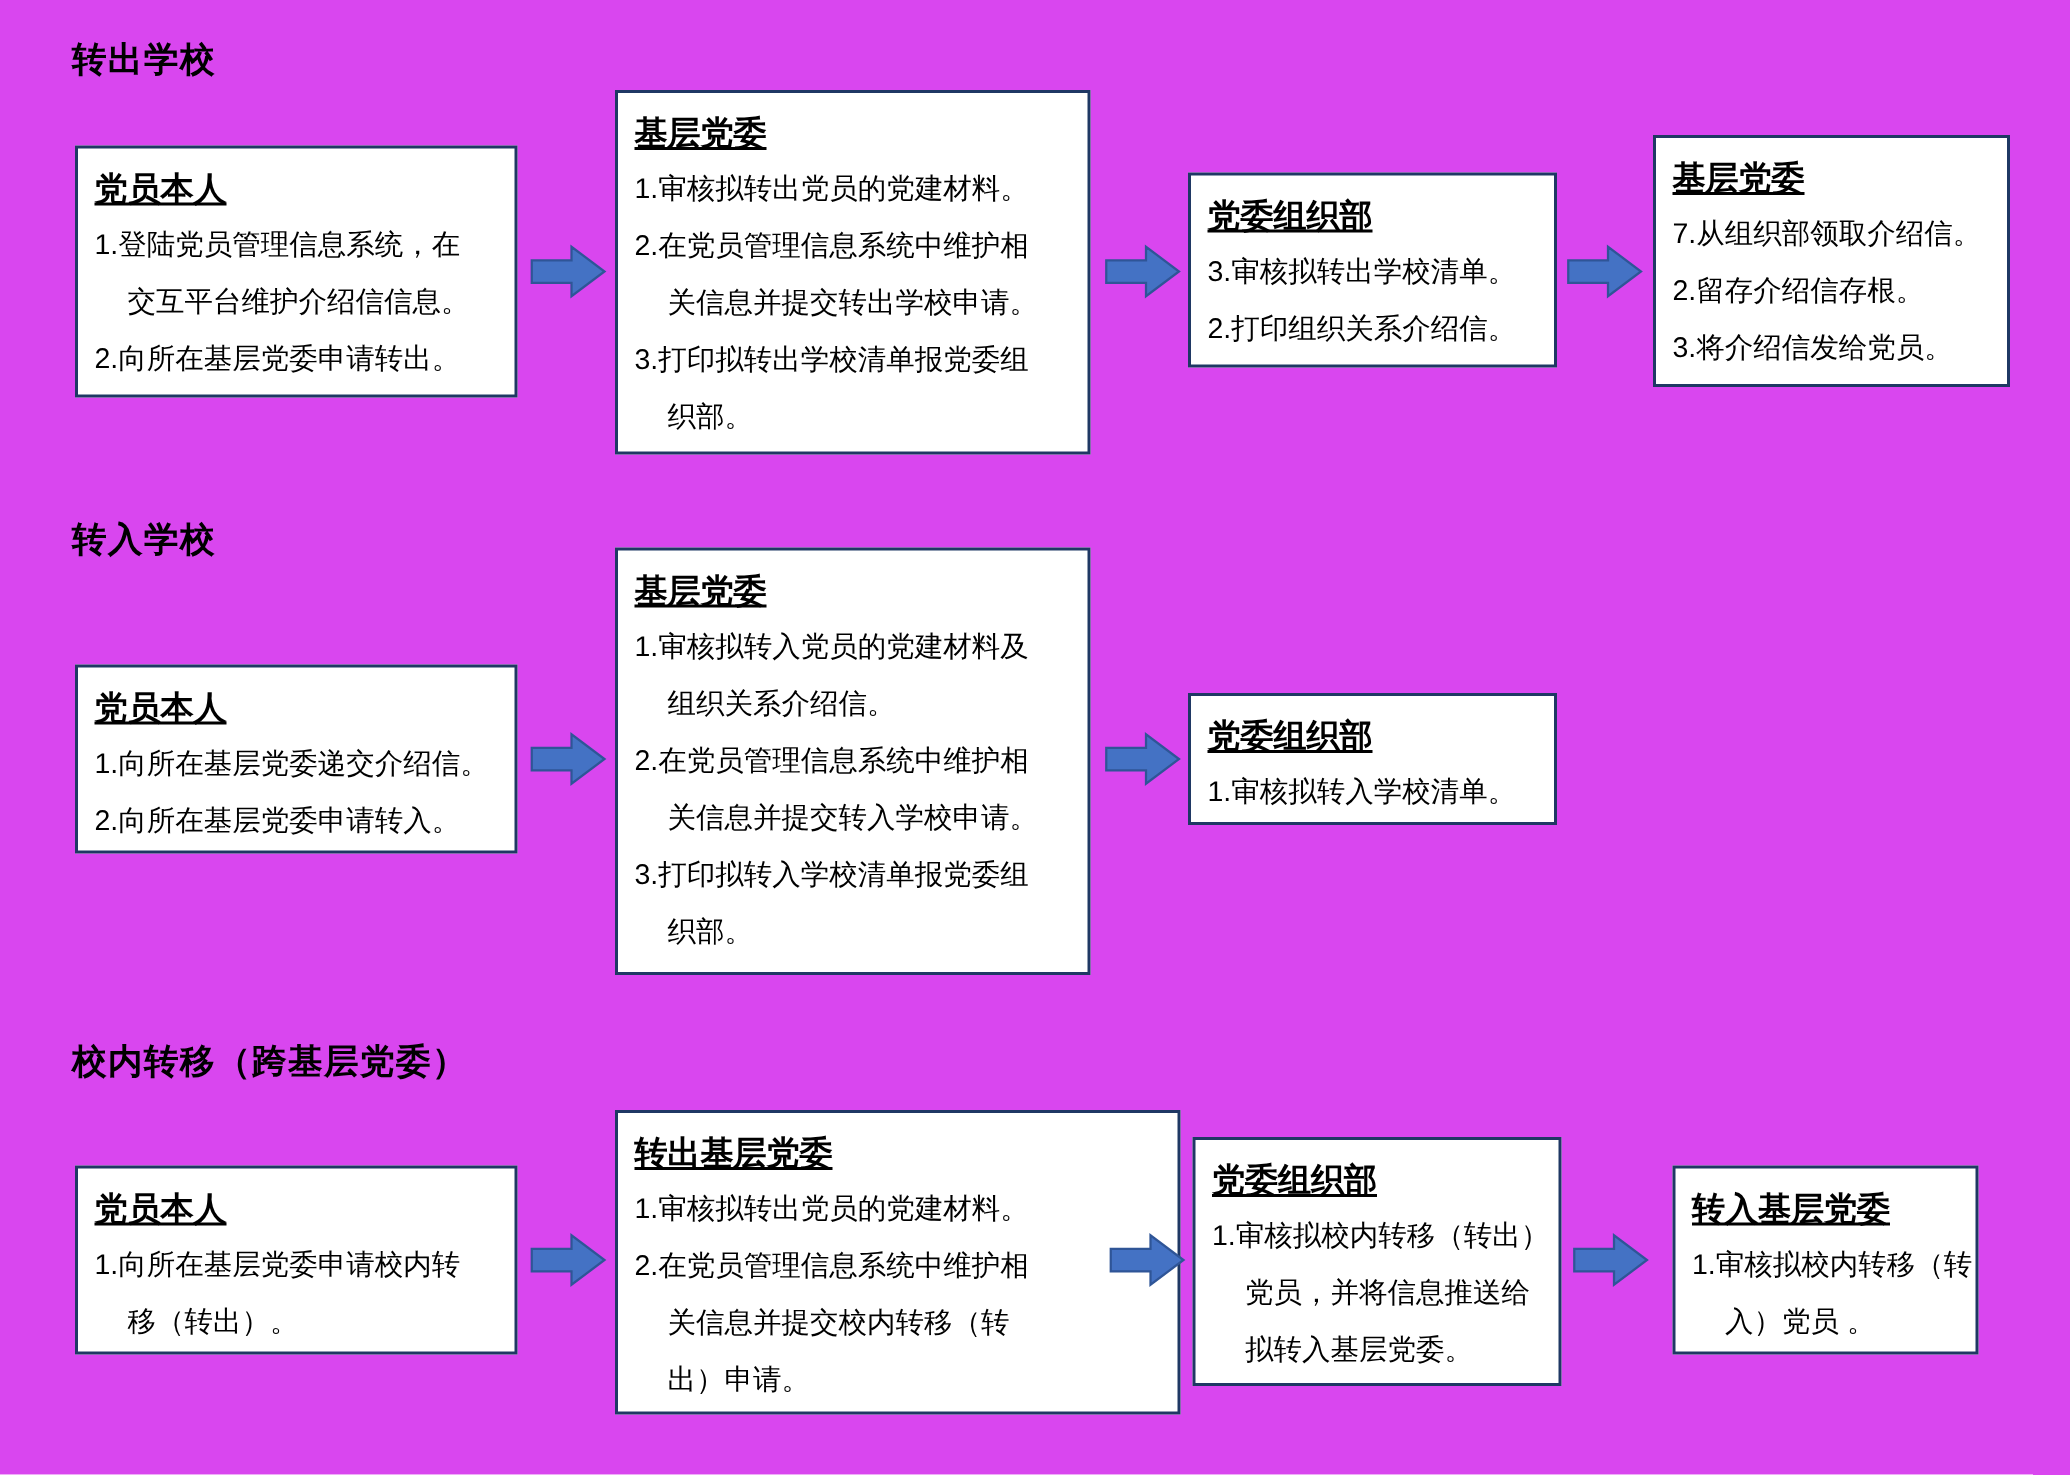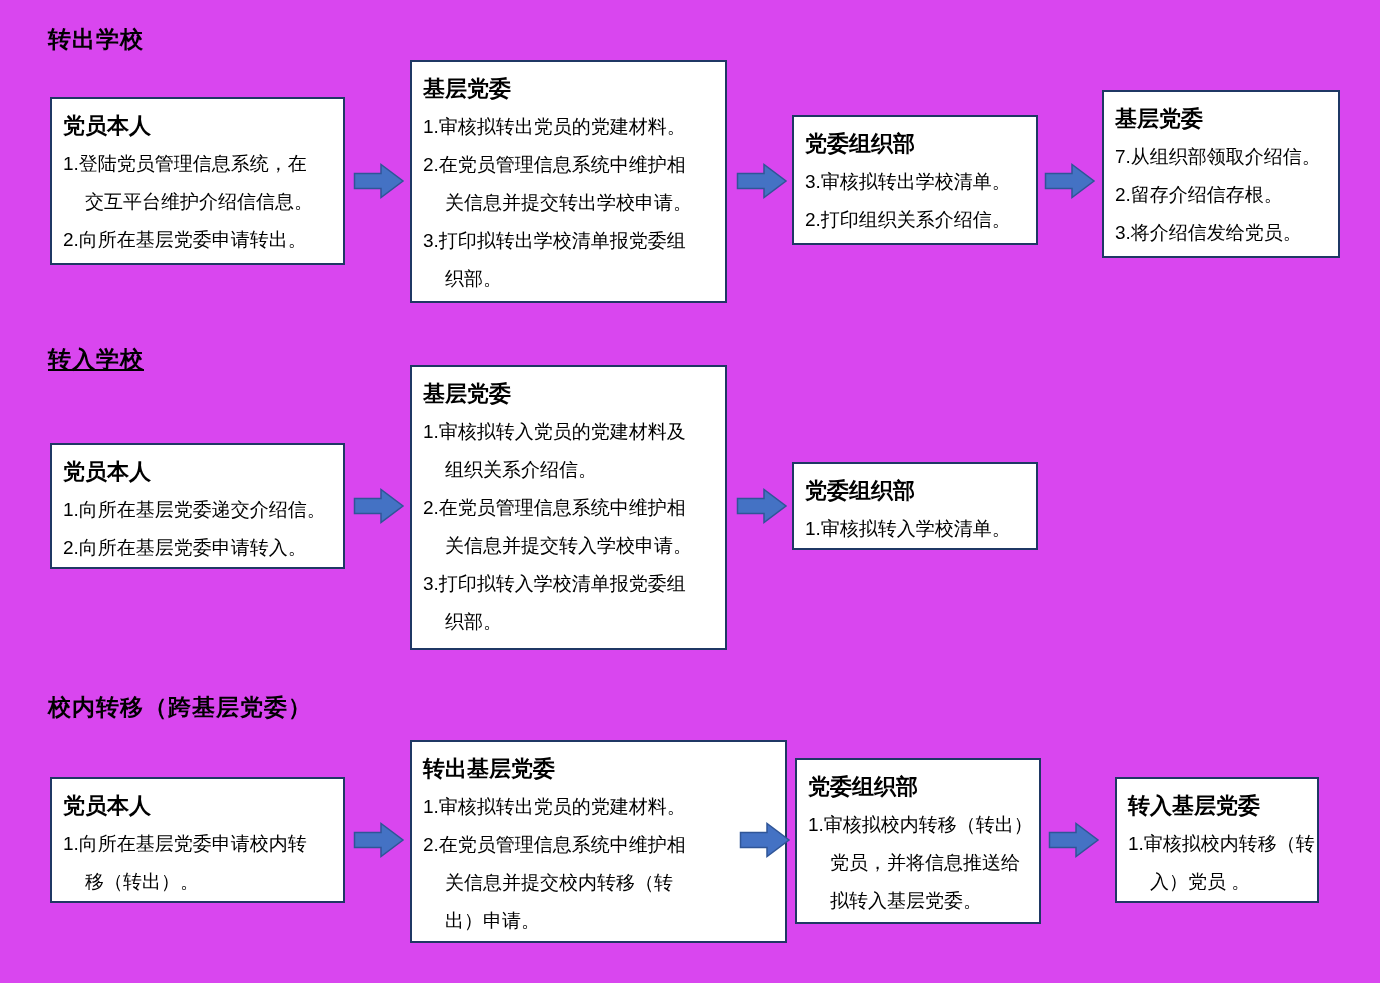--- a/index.html
+++ b/index.html
@@ -25,20 +25,21 @@
     border: 2.5px solid #1f3864;
     background: #ffffff;
     padding: 8px 8px 0 11px;
     overflow: hidden;
   }
   .box-heading {
     font-size: 22px;
     font-weight: bold;
     line-height: 38px;
     white-space: nowrap;
+    text-decoration: underline;
   }
   .box-item {
     font-size: 19px;
     line-height: 38px;
     white-space: pre;
     padding-left: 22px;
     text-indent: -22px;
   }
   .arrow {
     position: absolute;
@@ -94,21 +95,21 @@
       </svg>
   </div>
 
   <div class="box" style="left:1102px; top:90px; width:238px; height:168px;">
     <div class="box-heading">基层党委</div>
     <div class="box-item">7.从组织部领取介绍信。</div>
     <div class="box-item">2.留存介绍信存根。</div>
     <div class="box-item">3.将介绍信发给党员。</div>
   </div>
 
-  <div class="section-title" style="left:48px; top:344px;text-decoration:underline;">转入学校</div>
+  <div class="section-title" style="left:48px; top:344px;">转入学校</div>
 
   <div class="box" style="left:50px; top:443px; width:295px; height:126px;">
     <div class="box-heading">党员本人</div>
     <div class="box-item">1.向所在基层党委递交介绍信。</div>
     <div class="box-item">2.向所在基层党委申请转入。</div>
   </div>
 
   <div class="arrow" style="left:353px; top:487px;">
     <svg width="52" height="38" viewBox="0 0 52 38">
         <path d="M1.5 11.5 H28 V2.5 L50 19 L28 35.5 V26.5 H1.5 Z" fill="#4472c4" stroke="#2f5597" stroke-width="1.5"></path>

